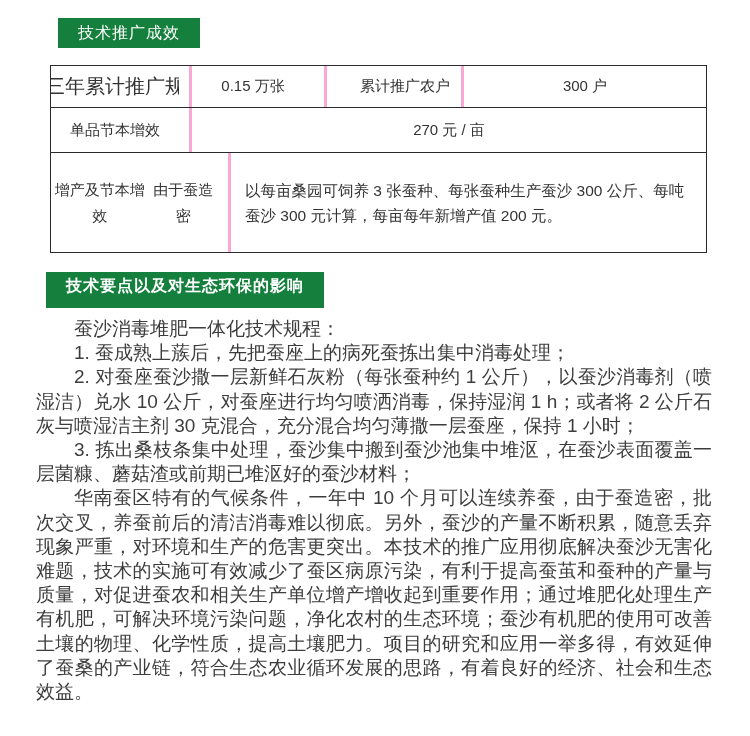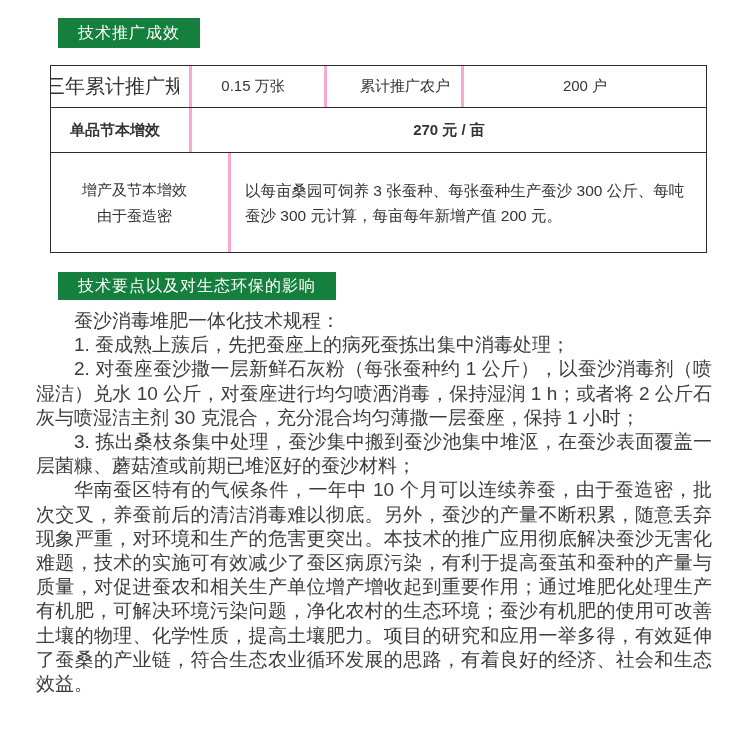--- a/index.html
+++ b/index.html
@@ -15,49 +15,49 @@
   }
   .badge {
     display: inline-block;
     background: #15803d;
     color: #ffffff;
     font-size: 16px;
     padding: 0 20px;
     letter-spacing: 1px;
   }
   .badge1 { margin: 18px 0 0 58px; height: 30px; line-height: 30px; }
-  .badge2 { margin: 19px 0 0 58px; height: 28px; line-height: 28px; }
+  .badge2 { margin: 19px 0 0 46px; height: 36px; line-height: 28px; font-weight: bold; }
 
   .table {
     width: 657px;
     margin: 17px 0 0 50px;
     border: 1px solid #2b2b2b;
     font-size: 15px;
     color: #333333;
   }
   .tr { display: flex; }
   .tr + .tr { border-top: 1px solid #2b2b2b; }
   .td {
     display: flex;
     align-items: center;
     justify-content: center;
     text-align: center;
     overflow: hidden;
   }
   .td + .td { border-left: 3px solid #f9a8d4; margin-left: 10px; }
   .r1 { height: 41px; }
-  .r2 { height: 45px; font-weight: bold; }
+  .r2 { height: 45px; }
   .r3 { height: 100px; }
   .c1 { width: 128px; flex: 0 0 128px; }
   .c2 { width: 125px; flex: 0 0 125px; }
   .c3 { width: 127px; flex: 0 0 127px; padding-left: 32px; }
   .c4 { flex: 1 1 auto; }
   .rest { flex: 1 1 auto; }
   .cell-tight { font-size: 20px; white-space: nowrap; }
-  .label3 { width: 167px; flex: 0 0 167px; flex-direction: column; line-height: 26px; }
+  .label3 { width: 167px; flex: 0 0 167px; flex-direction: row; line-height: 26px; }
   .value3 {
     justify-content: flex-start;
     text-align: left;
     padding: 0 14px;
     font-size: 15.5px;
     line-height: 25px;
   }
 
   .body-text {
     width: 676px;
@@ -77,21 +77,21 @@
 
 <div class="page">
 
   <div class="badge badge1">技术推广成效</div>
 
   <div class="table">
     <div class="tr r1">
       <div class="td c1 cell-tight">近三年累计推广规模</div>
       <div class="td c2">0.15 万张</div>
       <div class="td c3">累计推广农户</div>
-      <div class="td c4">200 户</div>
+      <div class="td c4">300 户</div>
     </div>
     <div class="tr r2">
       <div class="td c1">单品节本增效</div>
       <div class="td rest">270 元 / 亩</div>
     </div>
     <div class="tr r3">
       <div class="td label3">
         <span>增产及节本增效</span>
         <span>由于蚕造密</span>
       </div>

